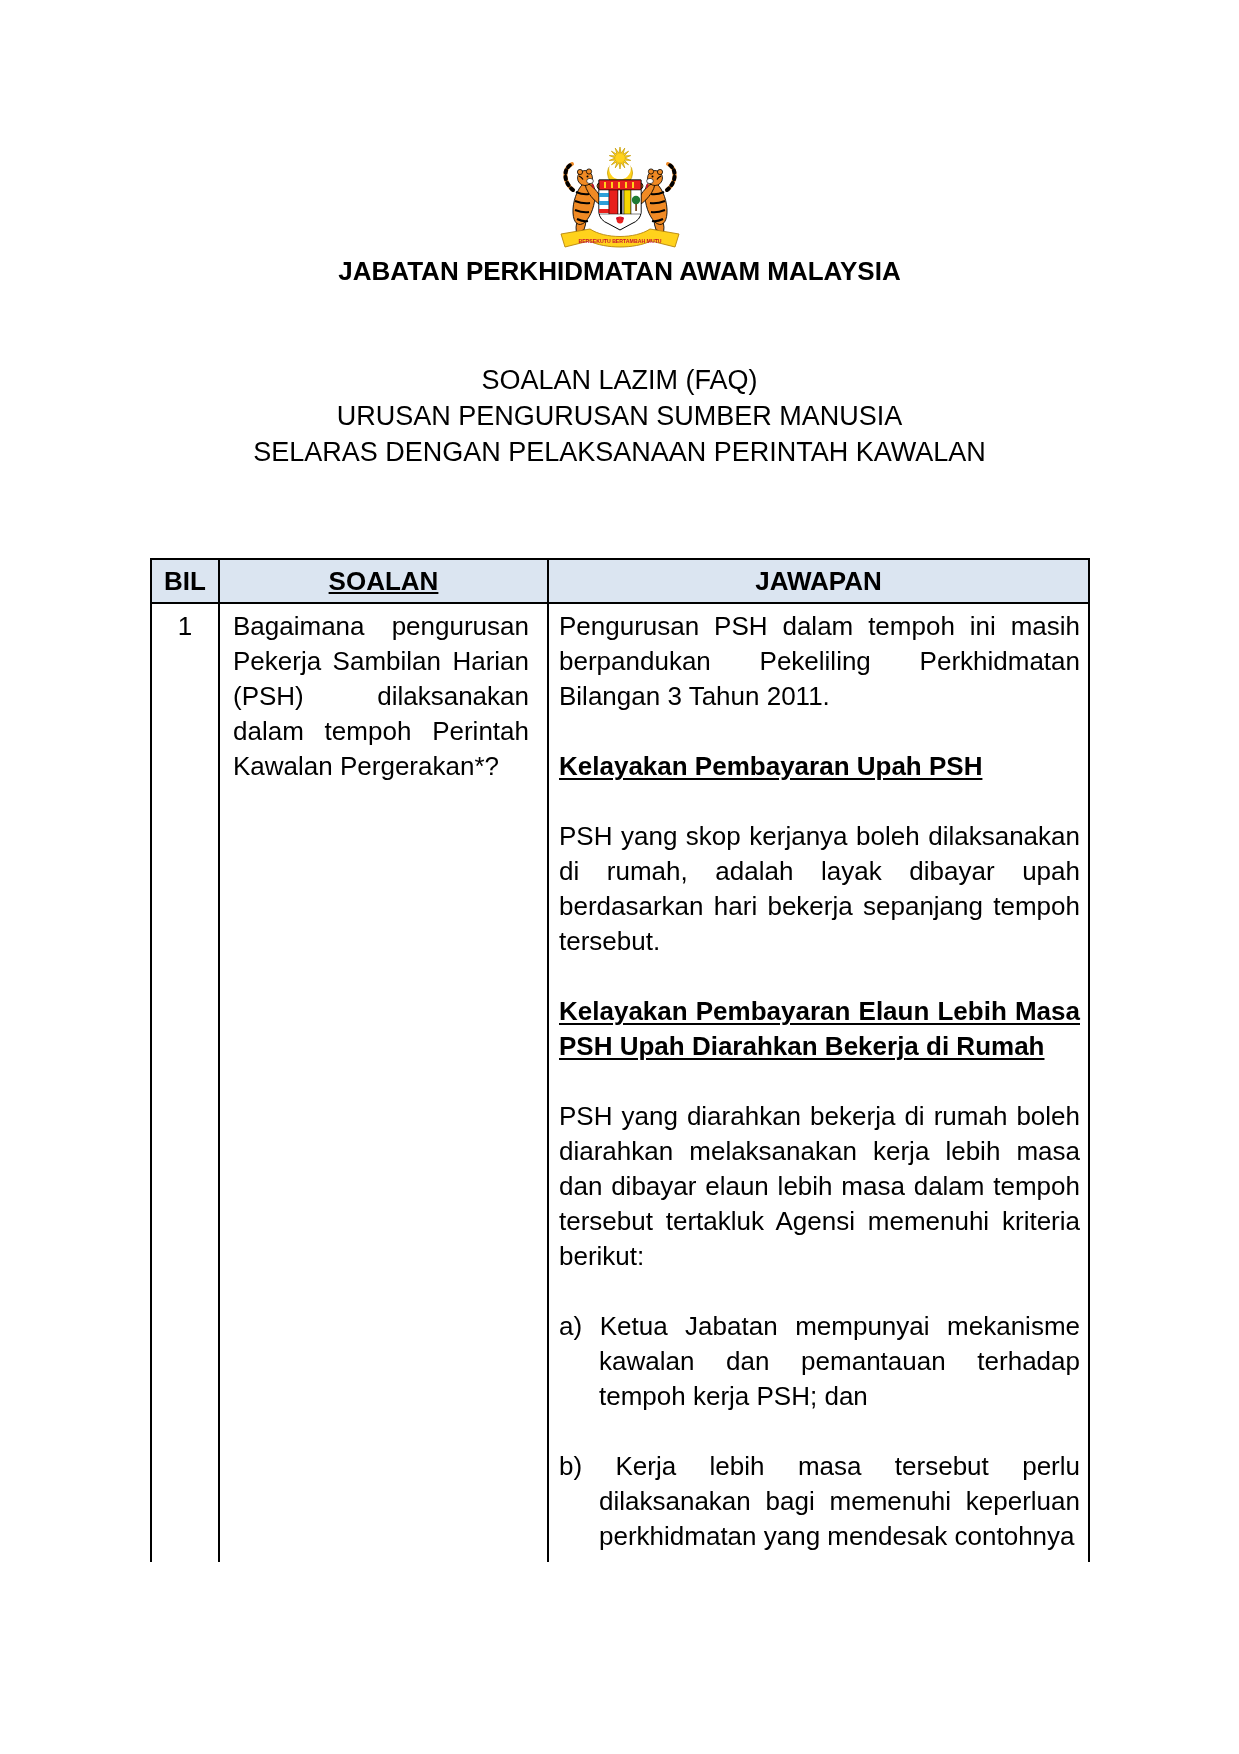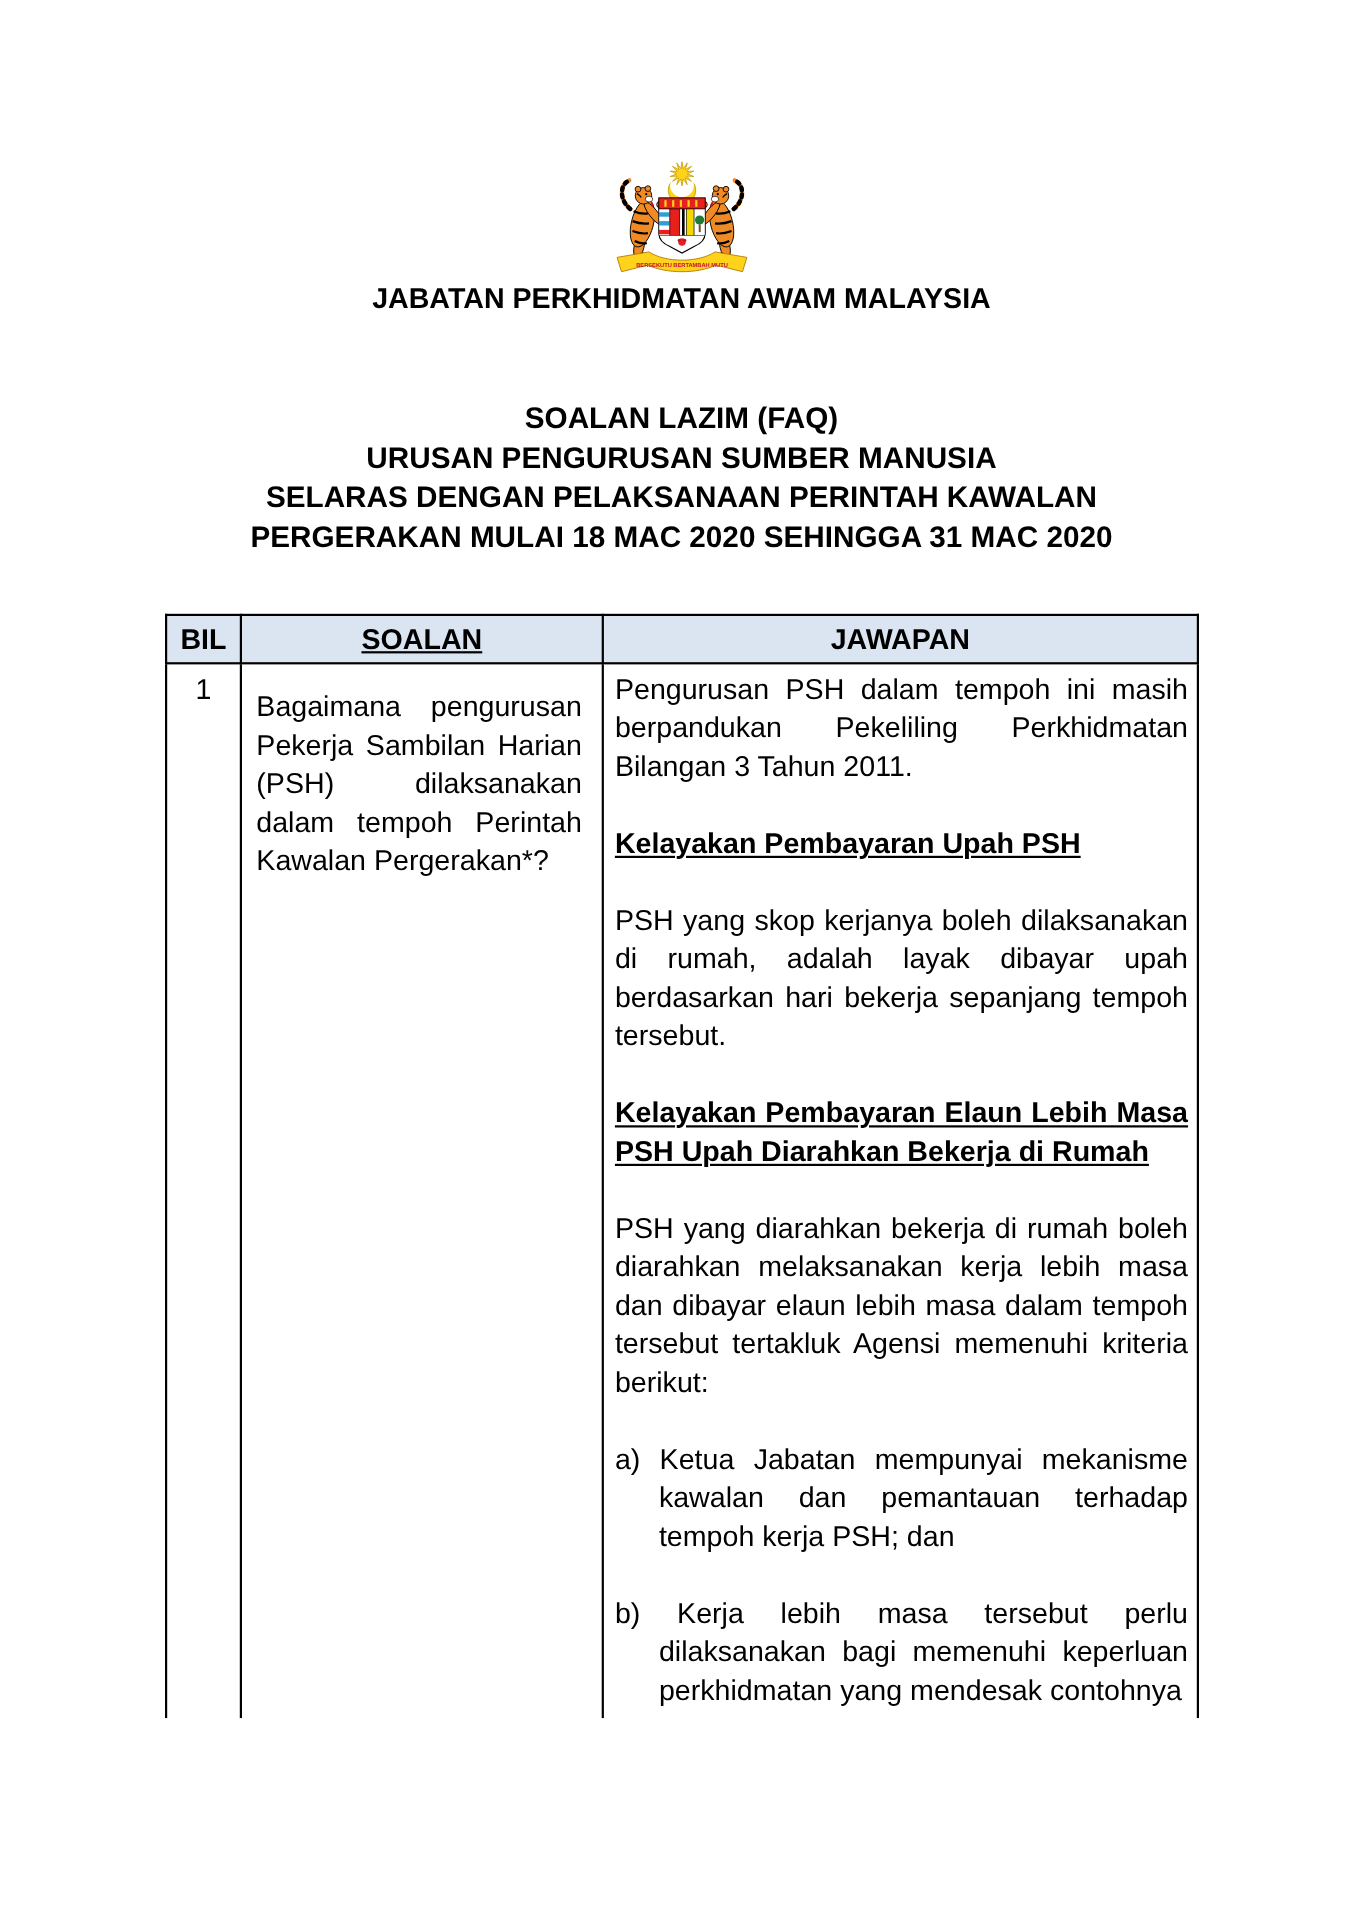--- a/index.html
+++ b/index.html
@@ -15,35 +15,35 @@
     position:absolute; top:144px; left:50%;
     transform:translateX(-50%);
     width:152px; height:112px;
   }
   .org-title {
     position:absolute; top:254px; left:0; width:100%;
     text-align:center; font-weight:bold; font-size:26px; line-height:34px;
   }
   .doc-title {
     position:absolute; top:362px; left:0; width:100%;
-    text-align:center; font-weight:bold; font-size:27px; line-height:36px;
+    text-align:center; font-weight:normal; font-size:27px; line-height:36px;
   }
   table.faq {
     position:absolute; top:558px; left:150px;
     width:938px; border-collapse:collapse; table-layout:fixed;
     font-size:26px;
   }
   table.faq th, table.faq td { border:2px solid #000000; }
   table.faq th {
     height:42px; vertical-align:middle; text-align:center;
     font-weight:bold; padding:0;
   }
   table.faq td { vertical-align:top; line-height:35px; }
   td.bil-cell { text-align:center; padding-top:5px; }
-  td.soalan-cell { padding:21px 18px 5px 13px; text-align:justify;margin-left:40px; }
+  td.soalan-cell { padding:5px 18px 5px 13px; text-align:justify;margin-left:40px; }
   td.jawapan-cell { padding:5px 8px 5px 5px; text-align:justify; }
   .cellblock p { margin:0 0 35px 5px; }
   .cellblock p:last-child { margin-bottom:0; }
   .ans-heading {
     font-weight:bold;
     text-decoration:underline;
     text-decoration-thickness:2px;
     text-underline-offset:3px;
   }
   .crit { padding-left:40px; text-indent:-40px; }
@@ -127,21 +127,20 @@
       <text x="75" y="99" text-anchor="middle" font-size="5.2" fill="#C8102E" font-weight="bold">BERSEKUTU BERTAMBAH MUTU</text>
     </svg>
   </div>
 
   <div class="org-title">JABATAN PERKHIDMATAN AWAM MALAYSIA</div>
 
   <div class="doc-title">
     <div>SOALAN LAZIM (FAQ)</div>
     <div>URUSAN PENGURUSAN SUMBER MANUSIA</div>
     <div>SELARAS DENGAN PELAKSANAAN PERINTAH KAWALAN</div>
-    <div>PERGERAKAN MULAI 18 MAC 2020 SEHINGGA 31 MAC 2020</div>
   </div>
 
   <table class="faq">
     <colgroup>
       <col style="width:68px">
       <col style="width:329px">
       <col style="width:541px">
     </colgroup>
     <thead>
       <tr>

